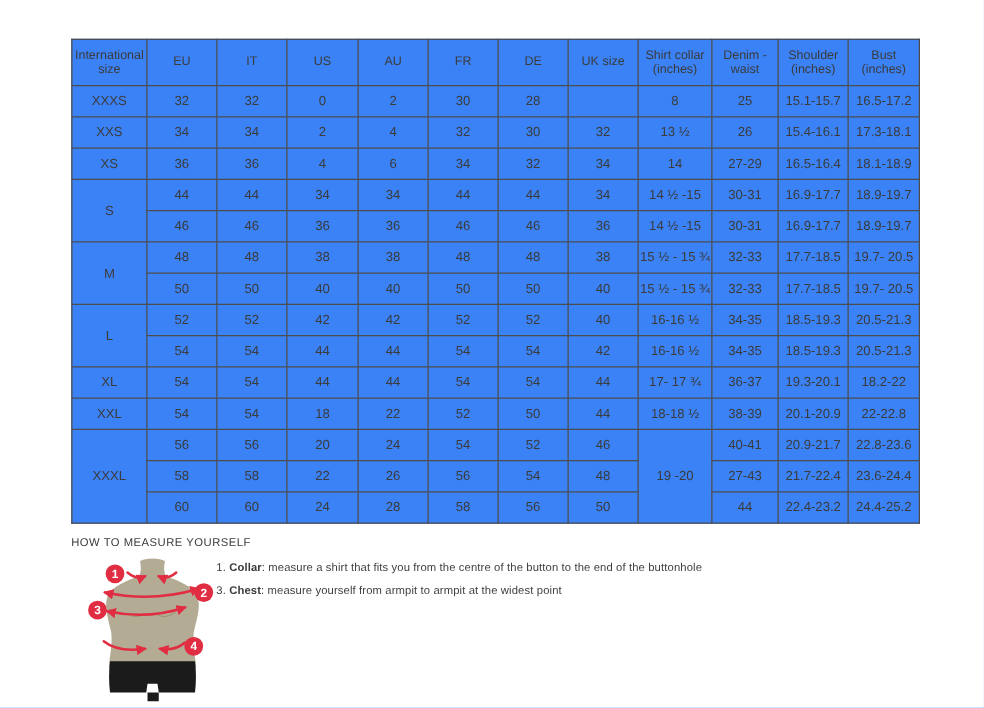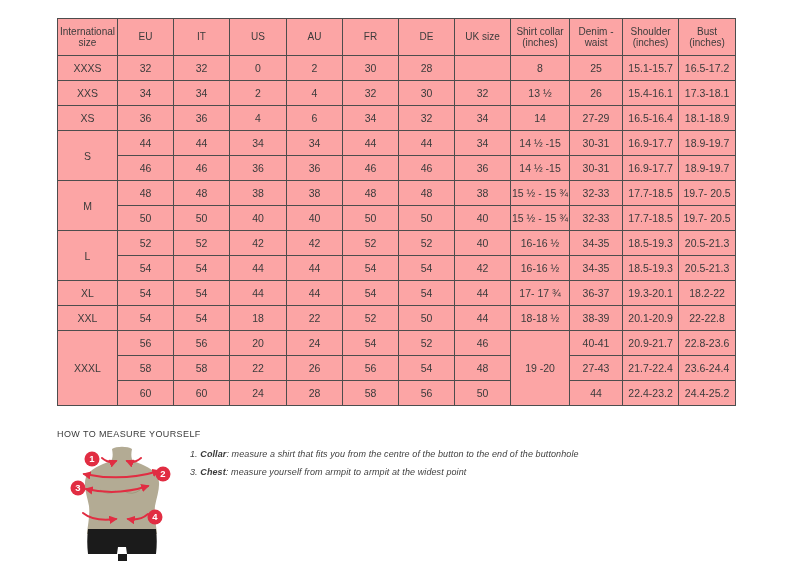--- a/index.html
+++ b/index.html
@@ -3,43 +3,43 @@
 <meta charset="utf-8">
 <style>
   html,body{margin:0;padding:0;background:#ffffff;}
   body{
     width:787px;height:566px;position:relative;overflow:hidden;
     font-family:"Liberation Sans","DejaVu Sans",sans-serif;
     color:#3c3c3c;
   }
   
   table.size-table{
-    position:absolute;left:57px;top:18px;
+    position:absolute;left:57px;top:31px;
     border-collapse:collapse;table-layout:fixed;
-    background:#fca5a5;
+    background:#3b82f6;
   }
   .size-table th,.size-table td{
     border:1px solid #4d4d4d;
     text-align:center;vertical-align:middle;
     font-weight:normal;color:#3b3b3b;
     padding:0 1px;white-space:nowrap;
     font-size:10.5px;
   }
   .size-table thead th{
     height:36px;font-size:10px;line-height:1.15;
     white-space:normal;
   }
   .size-table tbody td{height:24px;}
   
   .measure-heading{
     position:absolute;left:57px;top:429px;
     font-size:9px;font-weight:normal;letter-spacing:.4px;color:#3a3a3a;
   }
   .measure-list{
-    position:absolute;left:190px;top:449px;width:420px;font-style:italic;
+    position:absolute;left:173px;top:449px;width:420px;
   }
   .m-item{
     font-size:9px;line-height:10px;margin-bottom:8px;color:#3f3f3f;
     letter-spacing:.1px;
   }
   .m-item b{color:#3a3a3a;}
   .figure-wrap{
     position:absolute;left:64px;top:444px;width:112px;height:120px;
   }
   .figure-wrap svg{display:block;}

